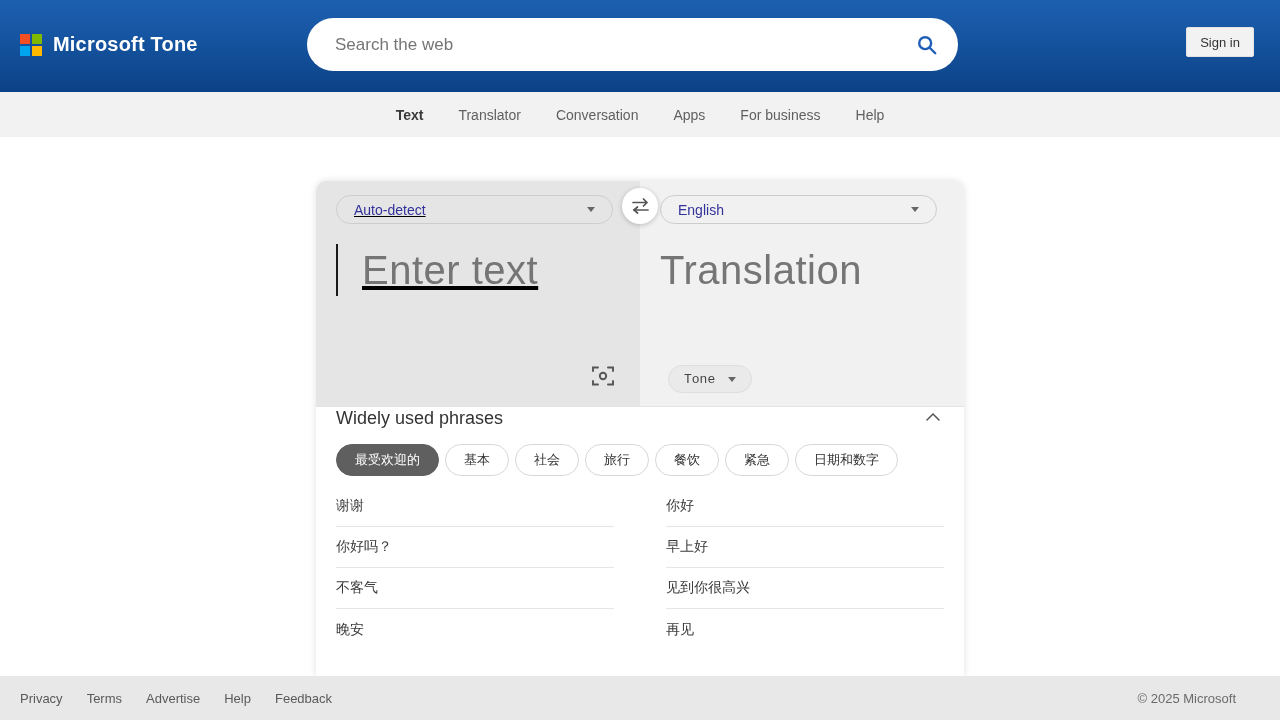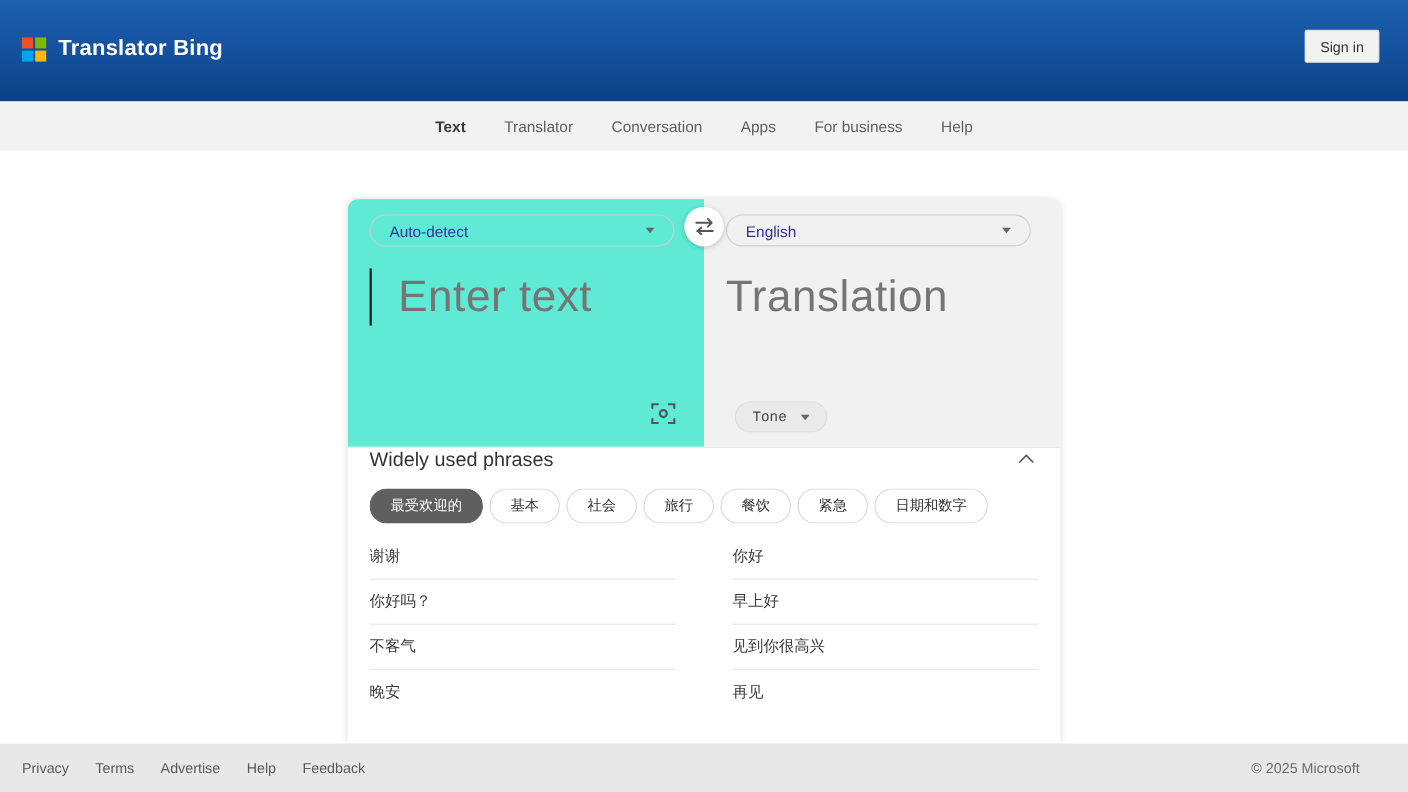--- a/index.html
+++ b/index.html
@@ -49,21 +49,21 @@
   
   .main { flex:1; background:#fff; overflow:hidden; }
   .card {
     width:648px; height:495px; margin:44px auto 0; position:relative;
     border-radius:10px 10px 0 0;
     box-shadow:0 0 7px rgba(0,0,0,.13);
     background:#fff; overflow:hidden;
   }
   .panels { display:flex; height:225px; position:relative; }
   .panel { width:324px; position:relative; padding:14px 20px 0; }
-  .panel-left { background:#5eead4; }
+  .panel-left { background:#e5e5e5;text-decoration:underline; }
   .panel-right { background:#f1f1f1; }
   .lang-pill {
     height:29px; border:1px solid #cdcdcd; border-radius:15px; background:transparent;
     display:flex; align-items:center; justify-content:space-between; padding:0 17px;
     font-size:14px; color:#32329b; cursor:pointer; width:277px;
   }
   .caret-down { width:0; height:0; border-left:4.5px solid transparent; border-right:4.5px solid transparent; border-top:5.5px solid #666; }
   .swap-btn {
     position:absolute; left:50%; top:7px; transform:translateX(-50%);
     width:36px; height:36px; border-radius:50%; background:#fff;
@@ -114,21 +114,30 @@
 <body>
 
 <div class="header">
   <div class="logo">
     <div class="logo-squares">
       <span class="sq-red"></span>
         <span class="sq-green"></span>
         <span class="sq-blue"></span>
         <span class="sq-yellow"></span>
     </div>
-    <span class="logo-text">Translator Bing</span>
+    <span class="logo-text">Microsoft Tone</span>
+  </div>
+  <div class="search-box">
+    <input class="search-input" type="text" placeholder="Search the web" style="">
+    <button class="search-btn">
+      <svg width="22" height="22" viewBox="0 0 24 24" fill="none" stroke="#1f5eb8" stroke-width="2.6" stroke-linecap="round">
+        <circle cx="10" cy="10" r="6.5"></circle>
+          <line x1="15" y1="15" x2="21" y2="21"></line>
+      </svg>
+    </button>
   </div>
   <button class="signin-btn">Sign in</button>
 </div>
 
 <div class="nav">
   <span class="nav-item active">Text</span>
   <span class="nav-item">Translator</span>
   <span class="nav-item">Conversation</span>
   <span class="nav-item">Apps</span>
   <span class="nav-item">For business</span>

